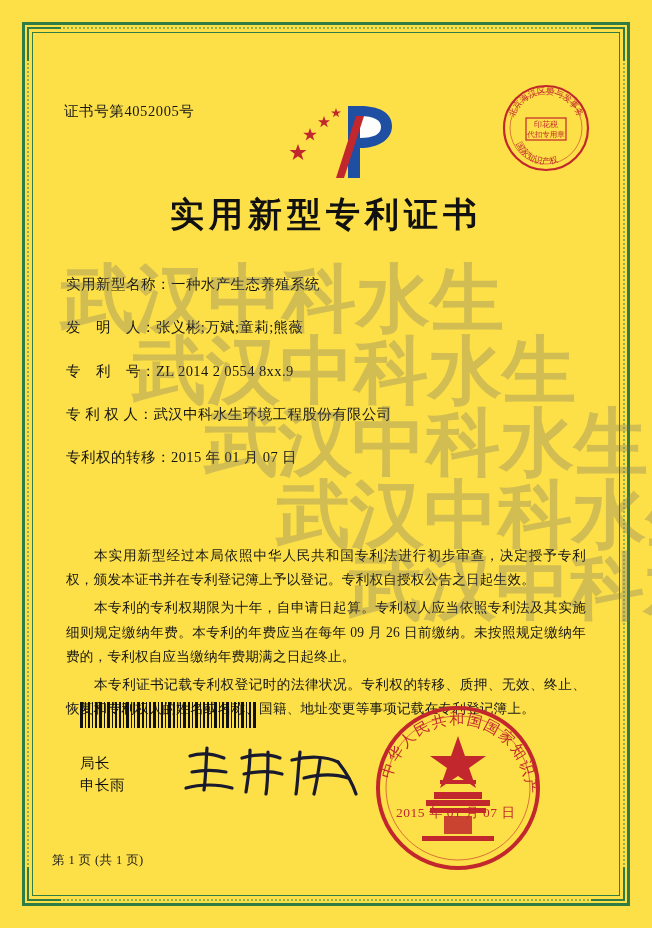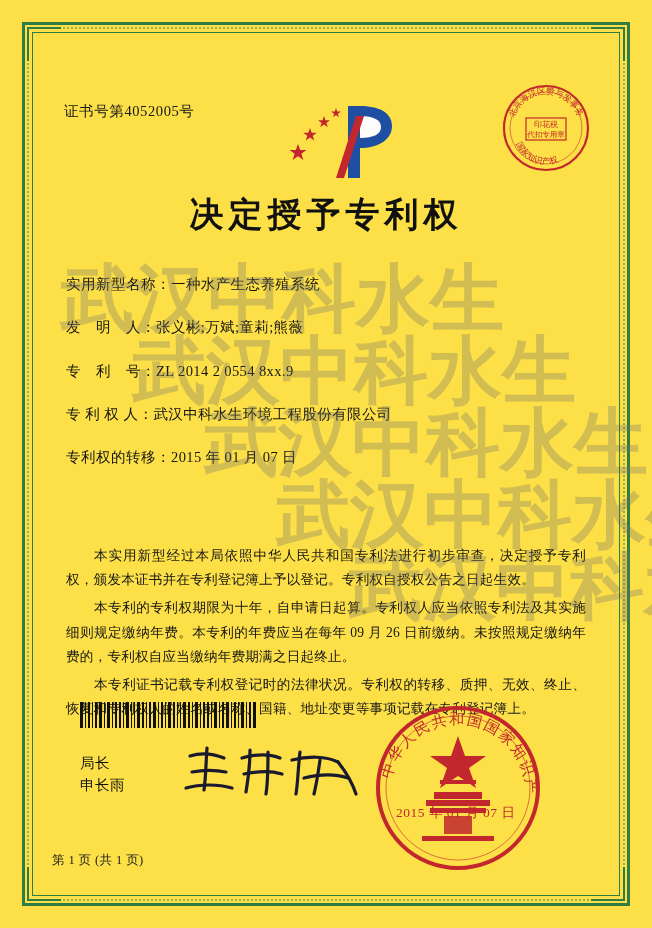--- a/index.html
+++ b/index.html
@@ -281,21 +281,21 @@
         <text font-size="8.5" fill="#c1272d" font-family="Liberation Serif, serif">
           <textPath href="#arcTop" startOffset="10%">北京海汉区赞与发事务</textPath>
         </text>
         <path id="arcBot" d="M 16 52 A 32 32 0 0 0 80 52" fill="none"></path>
         <text font-size="8.5" fill="#c1272d" font-family="Liberation Serif, serif">
           <textPath href="#arcBot" startOffset="12%">国家知识产权</textPath>
         </text>
       </svg>
     </div>
 
-    <div class="title">决定授予专利权</div>
+    <div class="title">实用新型专利证书</div>
 
     <div class="fields">
       <div class="field-row">
         <span class="field-label">实用新型名称：</span>
         <span class="field-value">一种水产生态养殖系统</span>
       </div>
       <div class="field-row">
         <span class="field-label">发　明　人：</span>
         <span class="field-value">张义彬;万斌;童莉;熊薇</span>
       </div>

